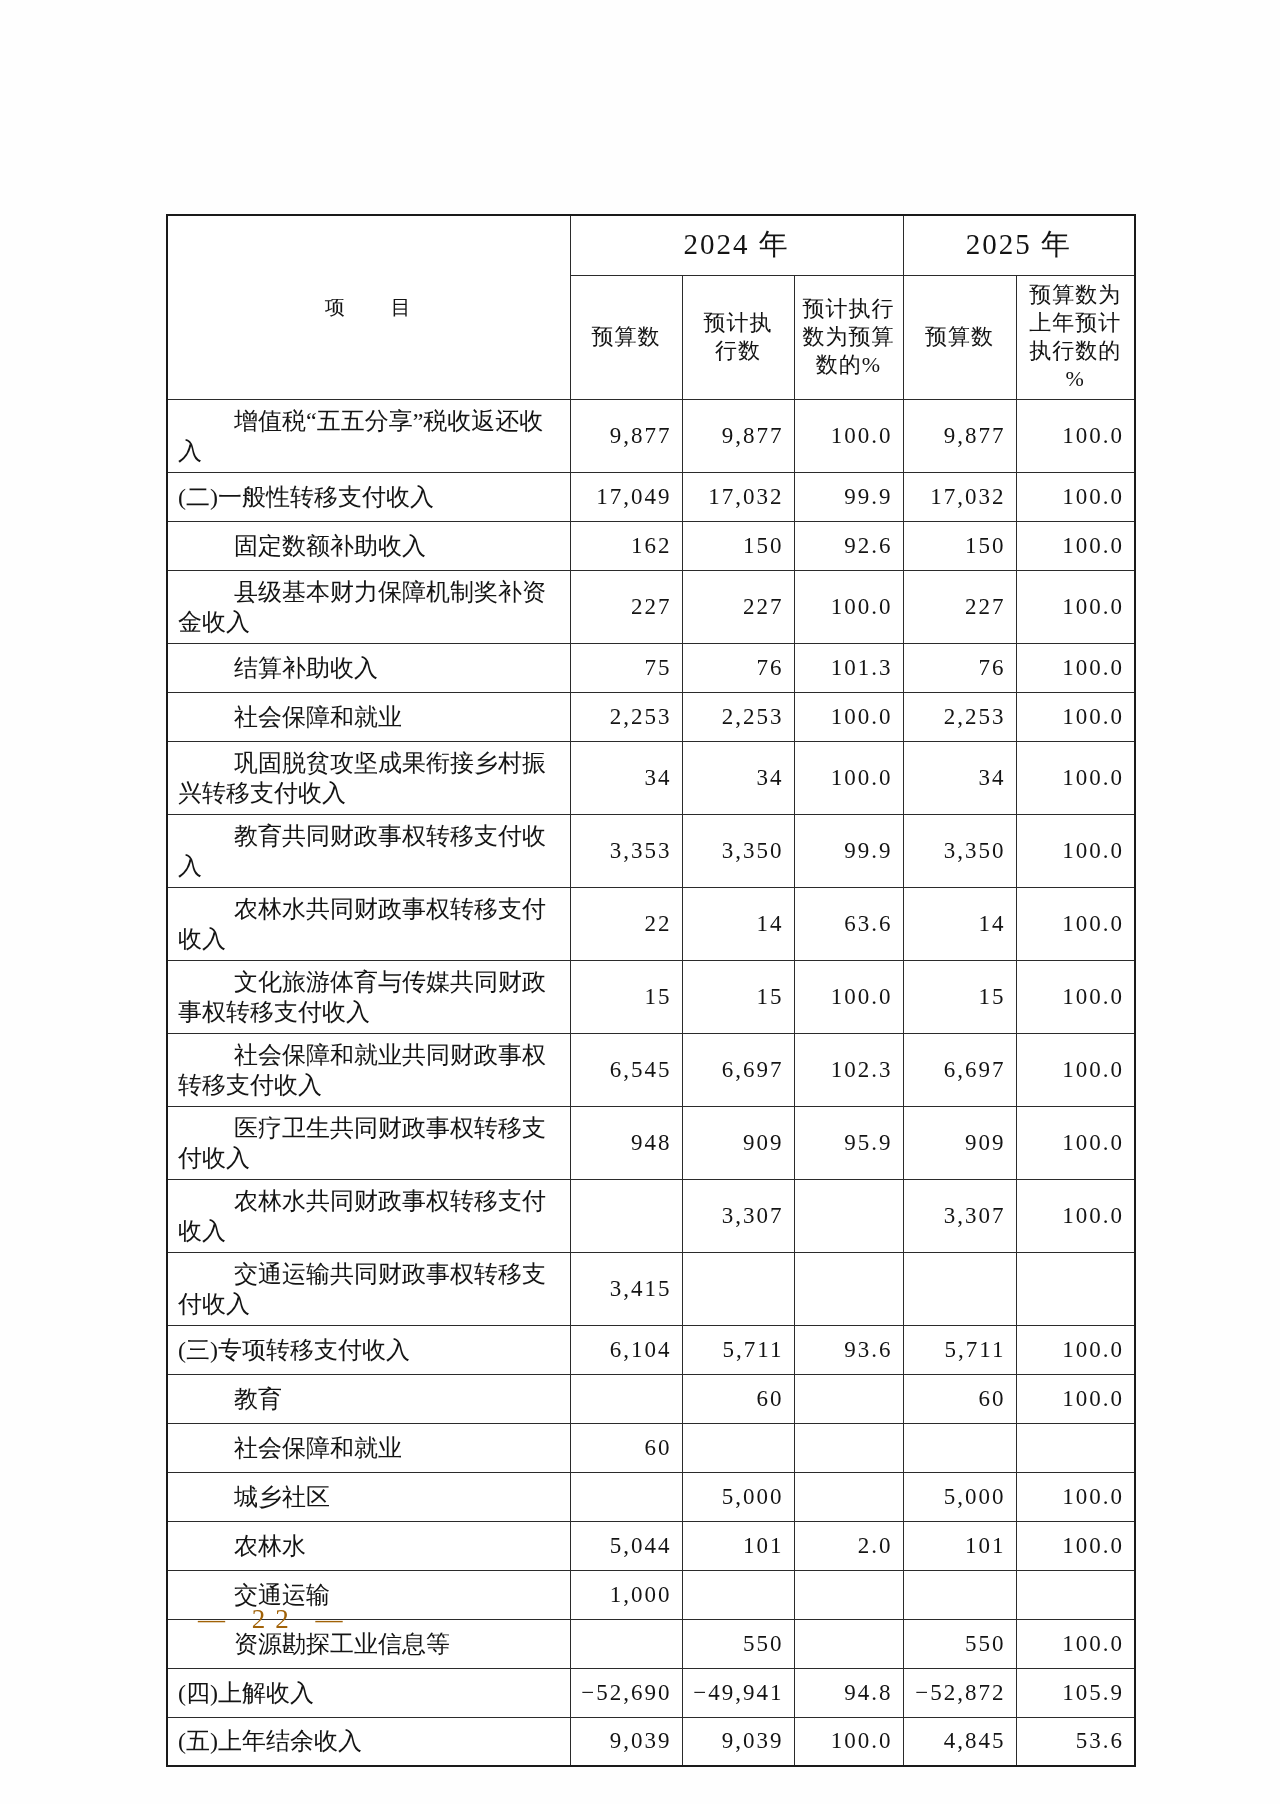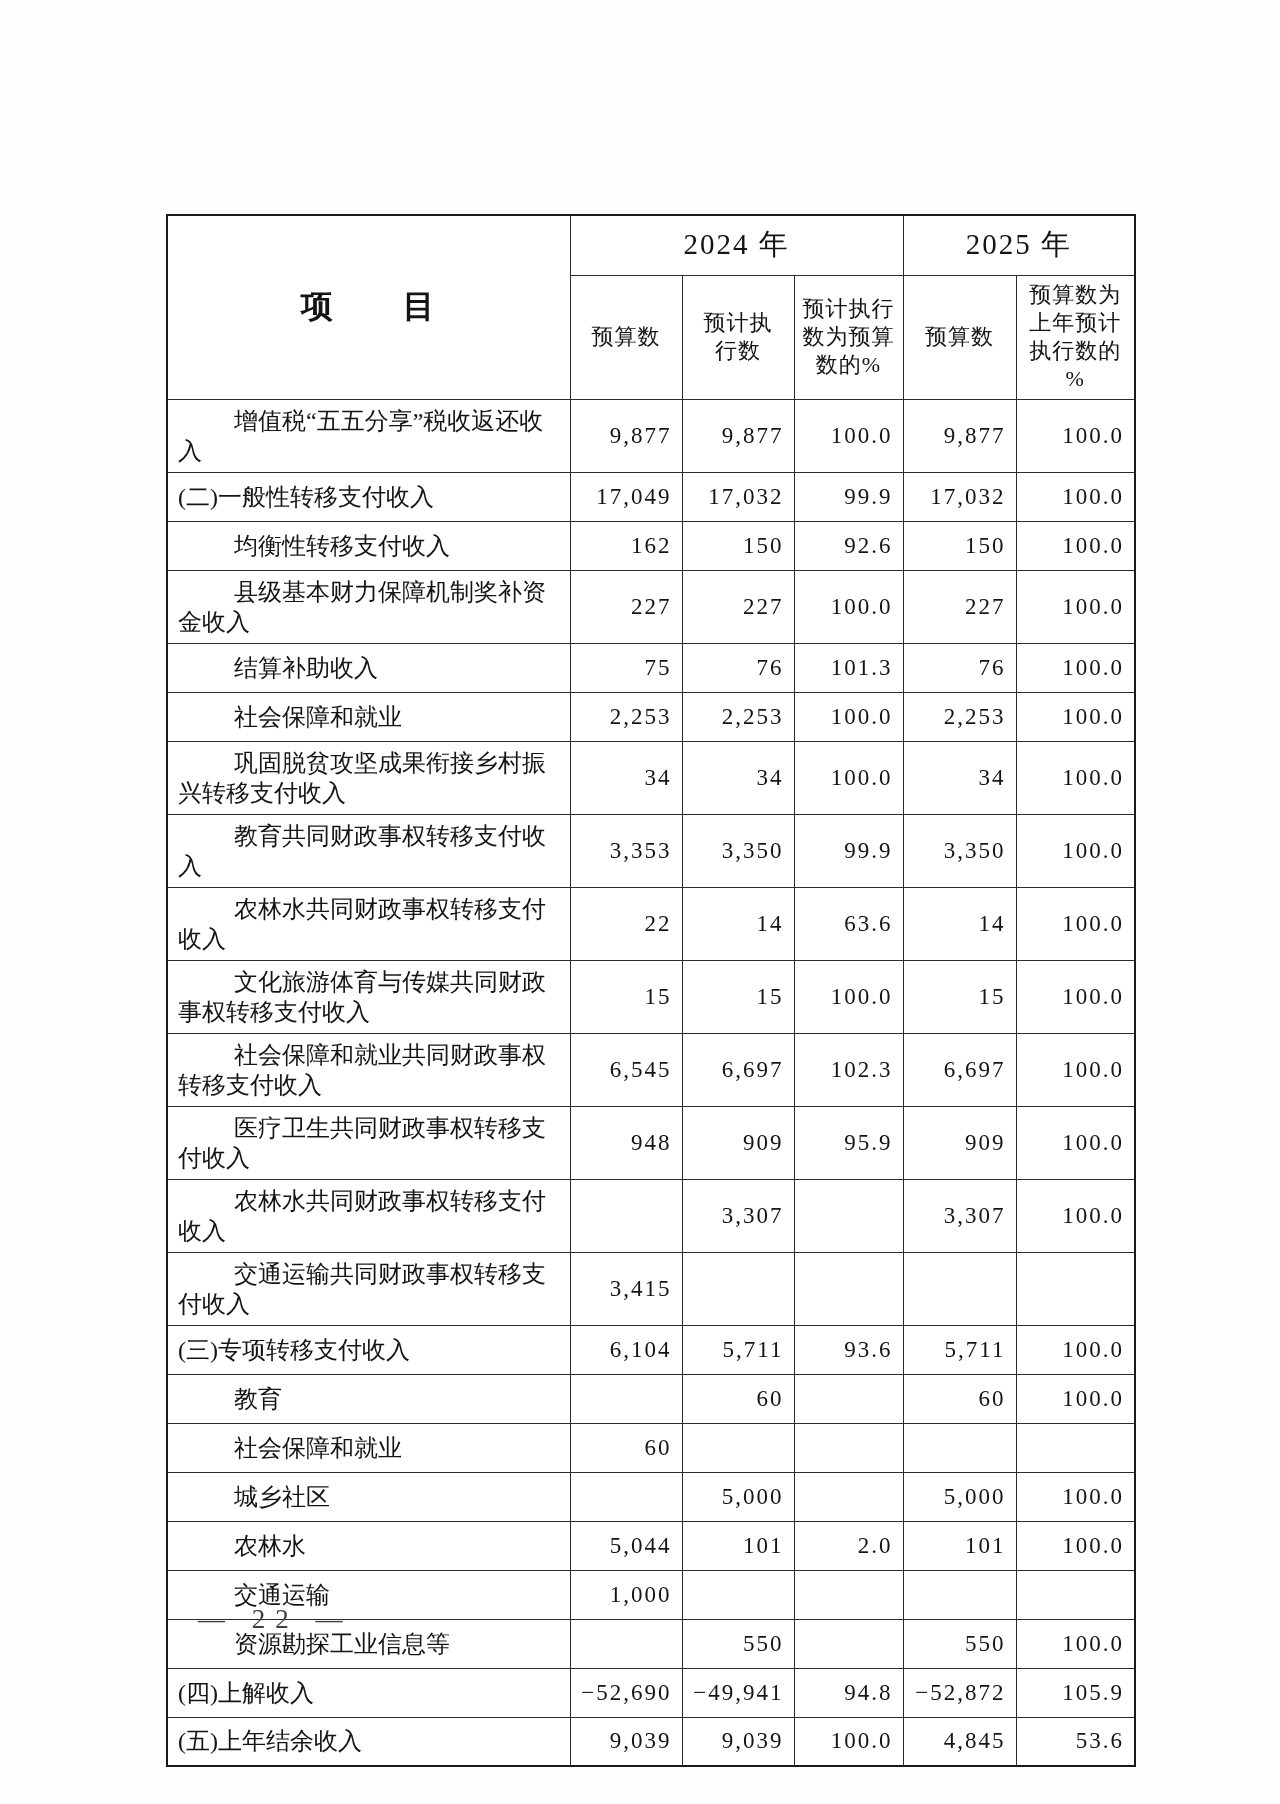--- a/index.html
+++ b/index.html
@@ -38,22 +38,22 @@
   th.colhead {
     height: 124px;
     font-size: 22px;
     font-weight: normal;
     text-align: center;
     white-space: pre-line;
     line-height: 28px;
     letter-spacing: 1px;
   }
   th.itemhead {
-    font-size: 32px;
-    font-weight: bold;
+    font-size: 20px;
+    font-weight: normal;
     text-align: center;
     letter-spacing: 2px;
   }
   td.item {
     font-size: 24px;
     line-height: 30px;
     padding: 6px 6px 6px 10px;
     text-align: left;
     word-break: break-all;
     height: 49px;
@@ -65,21 +65,21 @@
     text-align: right;
     letter-spacing: 2px;
     height: 49px;
     white-space: nowrap;
   }
   .page-number {
     position: absolute;
     left: 198px; top: 1604px;
     font-size: 27px;
     letter-spacing: 10px;
-    color: #404040;
+    color: #a16207;
   }
 </style>
 </head>
 <body>
 
 <div class="page">
 
   <table class="budget">
     <colgroup>
       <col style="width:403px">
@@ -120,21 +120,21 @@
         </tr>
         <tr>
       <td class="item">(二)一般性转移支付收入</td>
     <td class="num">17,049</td>
           <td class="num">17,032</td>
           <td class="num">99.9</td>
           <td class="num">17,032</td>
           <td class="num">100.0</td>
         </tr>
         <tr>
-      <td class="item indent">均衡性转移支付收入</td>
+      <td class="item indent">固定数额补助收入</td>
     <td class="num">162</td>
           <td class="num">150</td>
           <td class="num">92.6</td>
           <td class="num">150</td>
           <td class="num">100.0</td>
         </tr>
         <tr>
       <td class="item indent">县级基本财力保障机制奖补资金收入</td>
     <td class="num">227</td>
           <td class="num">227</td>

